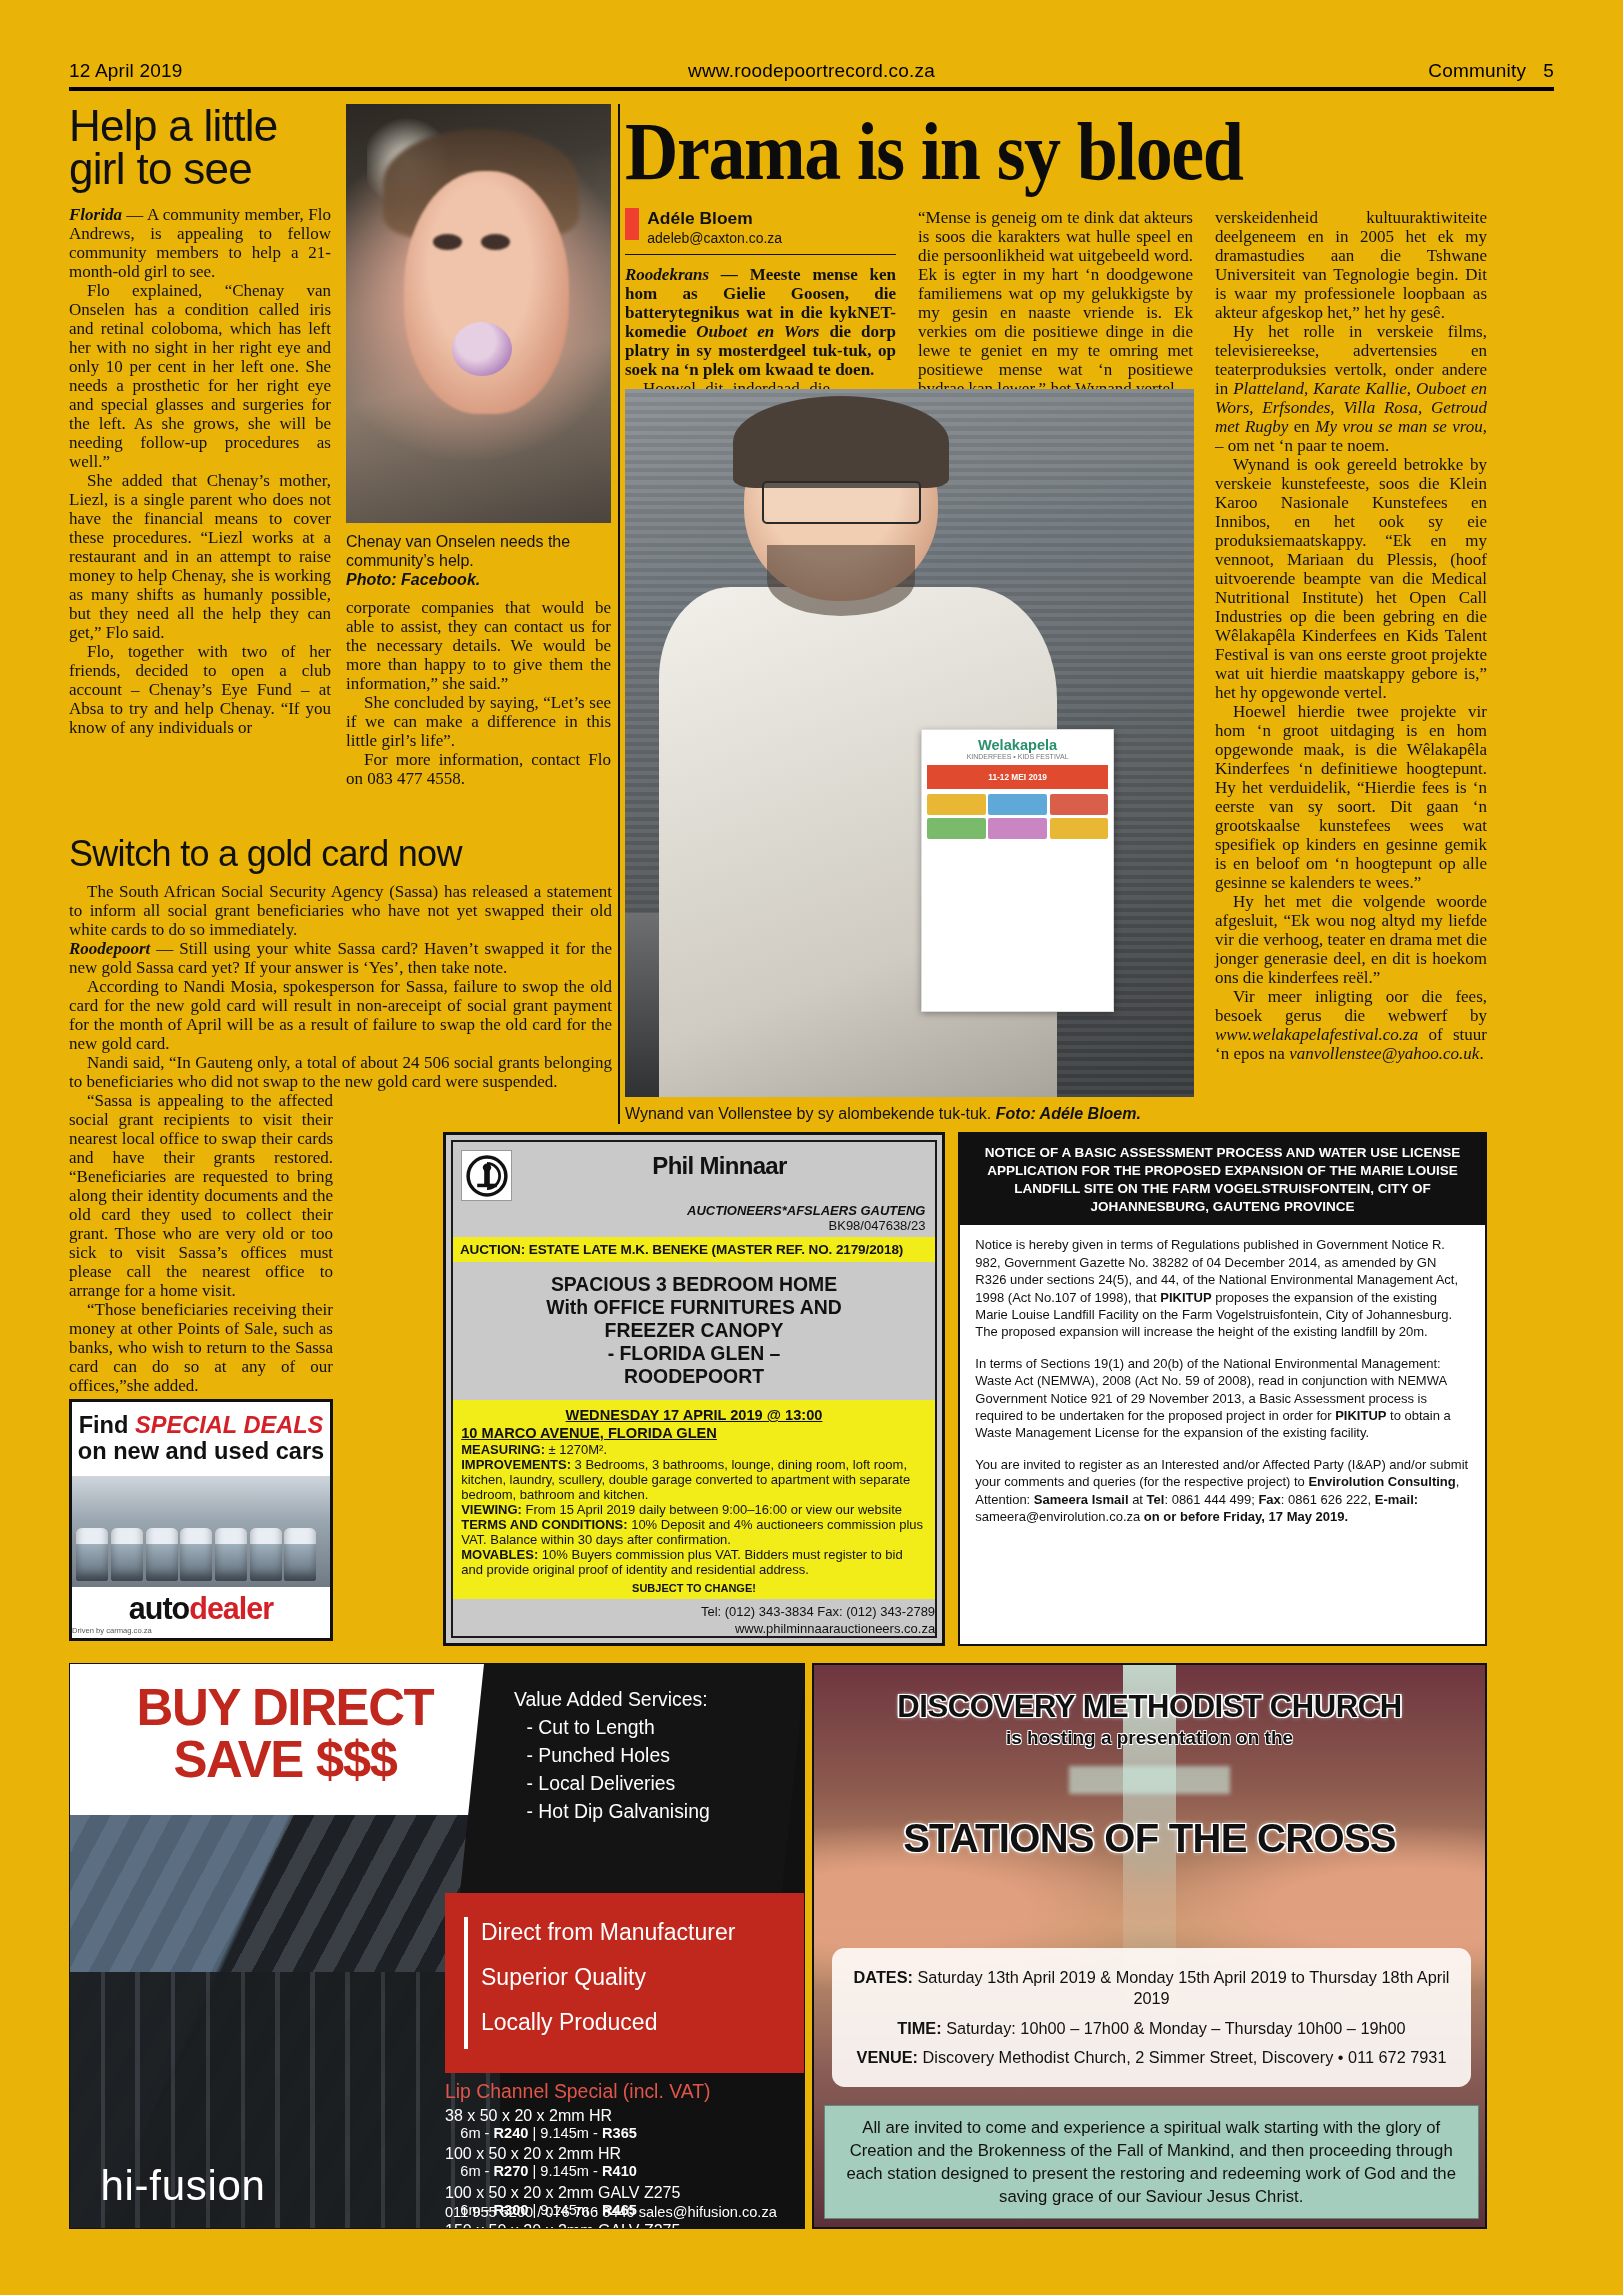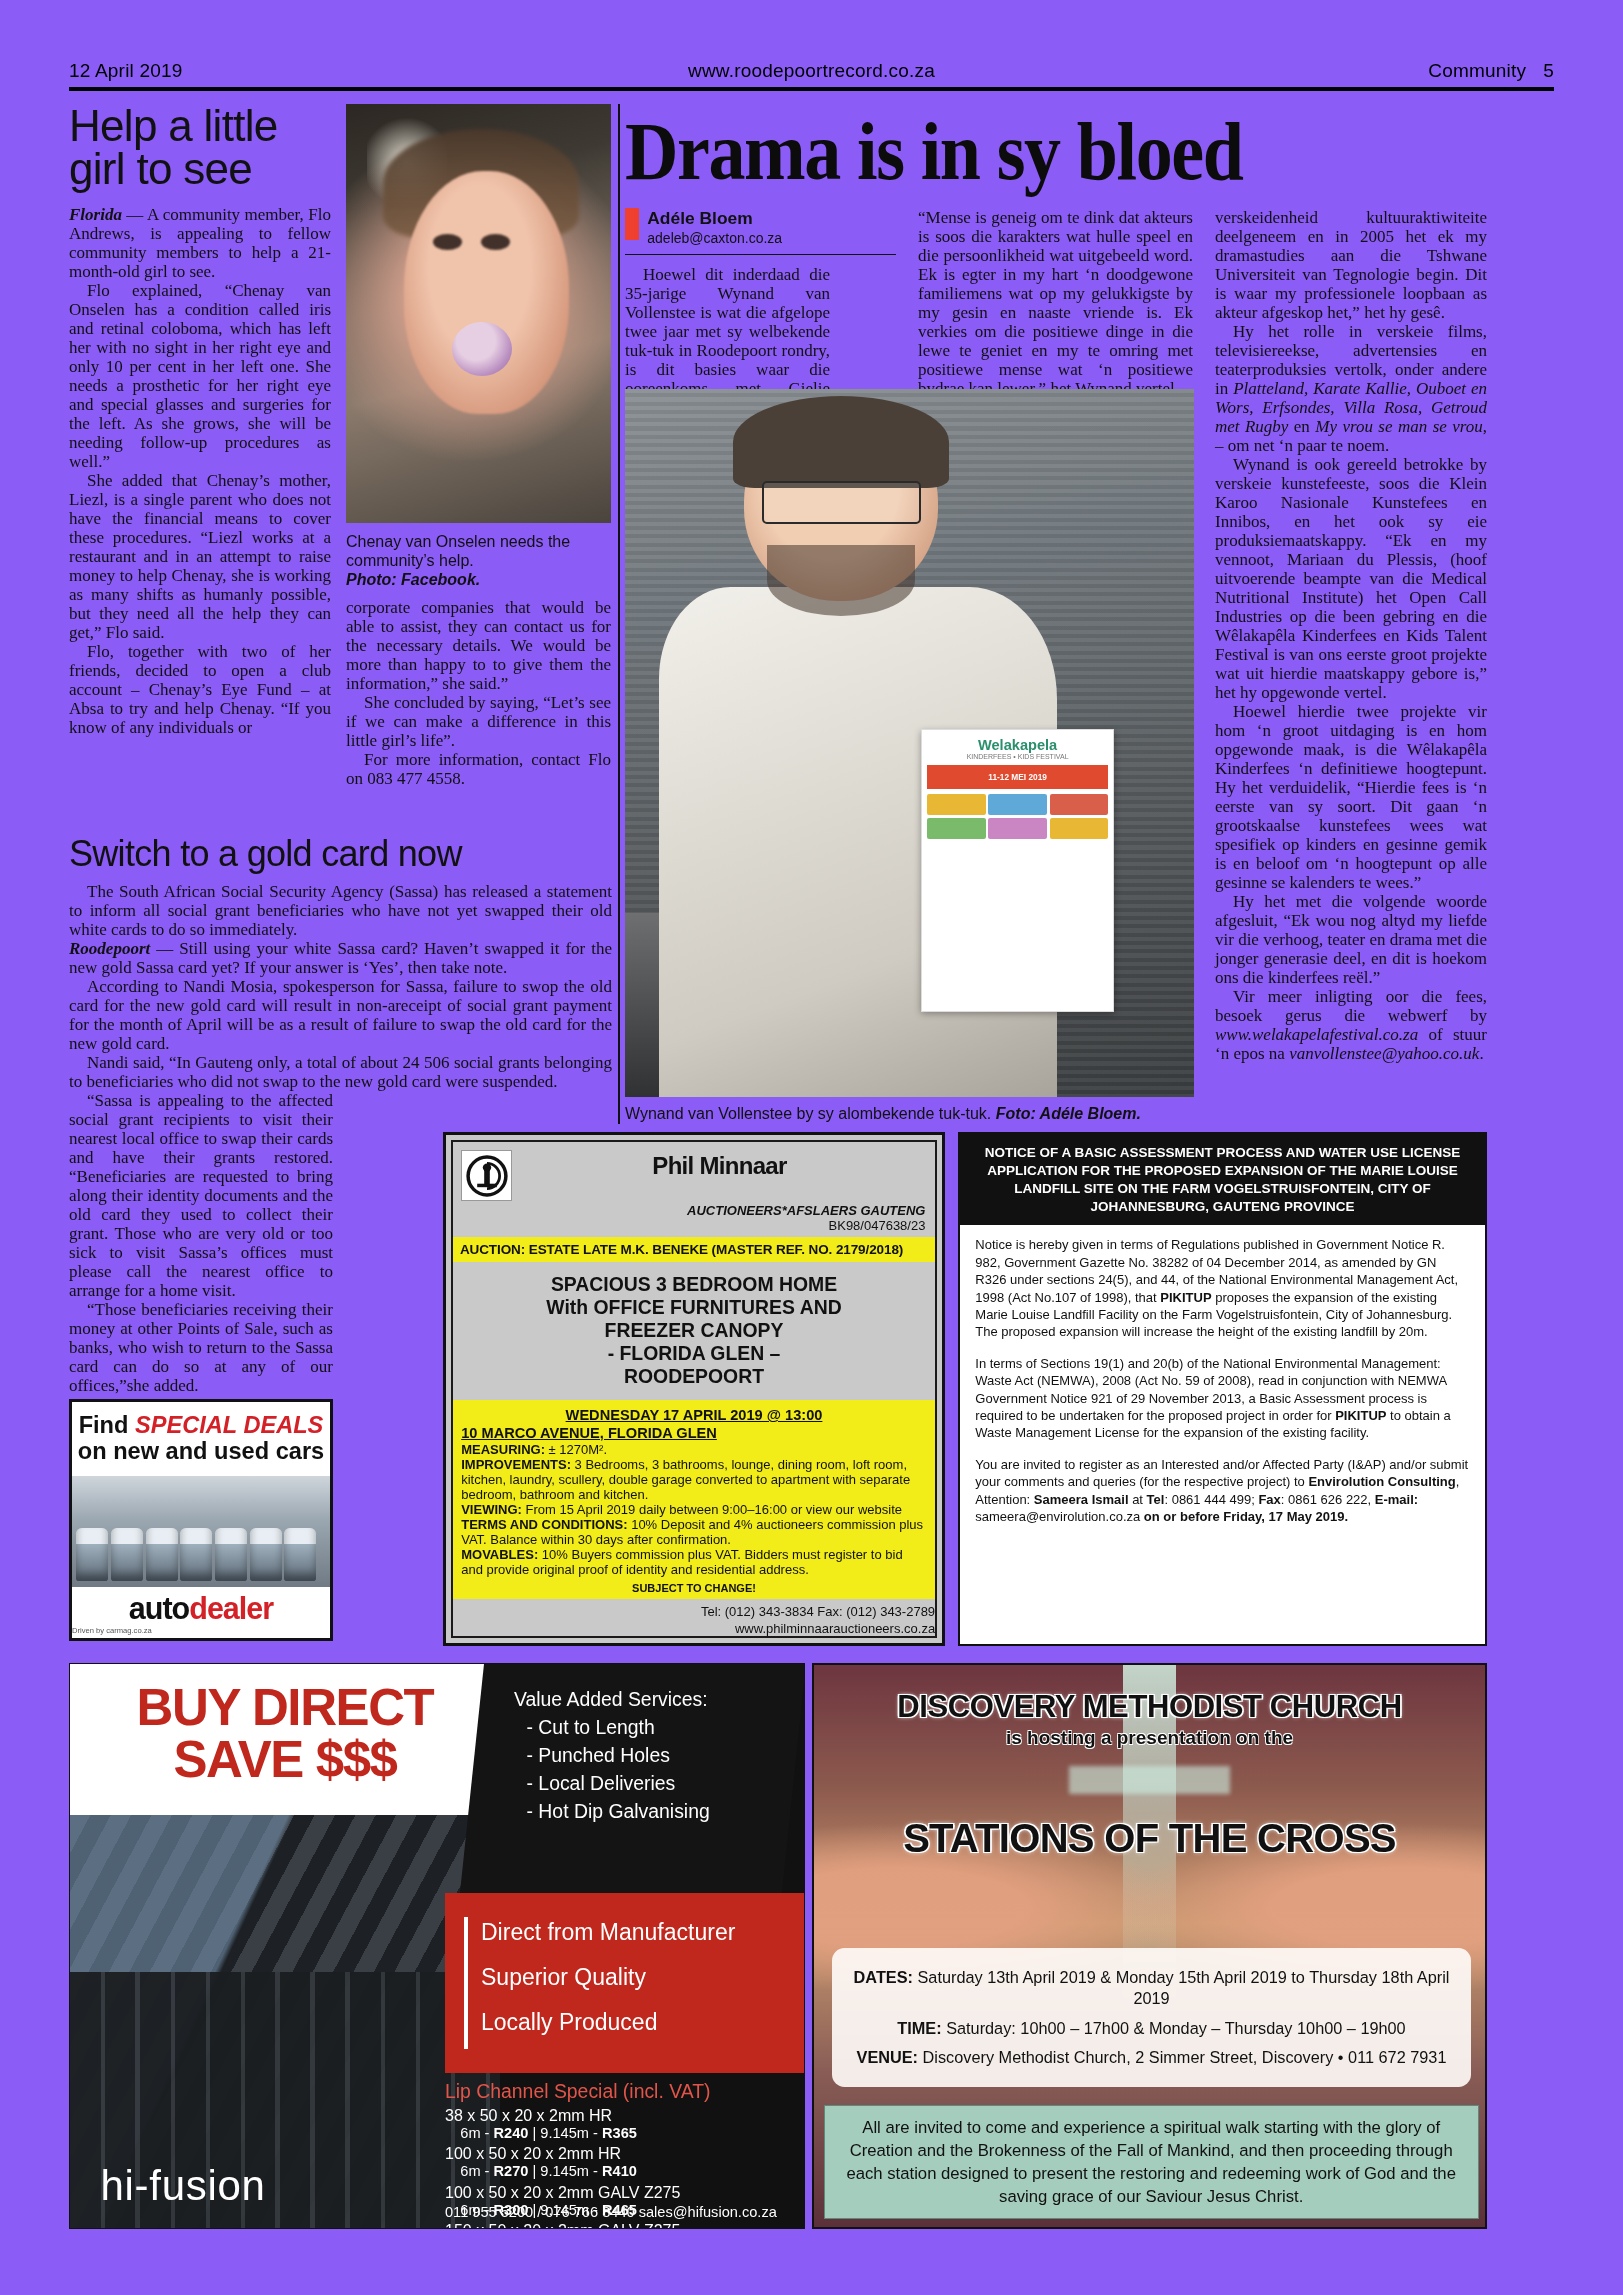--- a/index.html
+++ b/index.html
@@ -1,20 +1,20 @@
 <!DOCTYPE html>
 <html style="font-size:11px"><head>
 <meta charset="utf-8">
 <style>
   * { box-sizing: border-box; margin:0; padding:0; }
   html,body { background:#8d8d8d; }
   body { font-family:"Liberation Serif", serif; }
 
   .page {
-    width:1624px; height:2295px; background:#8b5cf6; position:relative;
+    width:1624px; height:2295px; background:#eab308; position:relative;
     padding:0; overflow:hidden;
   }
 
   
   .masthead {
     position:absolute; left:69px; top:60px; width:1485px;
     display:flex; align-items:baseline; justify-content:space-between;
     font-family:"Liberation Sans", sans-serif; font-size:19px; color:#000;
     letter-spacing:0.2px;
   }
@@ -472,20 +472,21 @@
   <div class="drama-head">Drama is in sy bloed</div>
 
   <div class="byline">
     <div class="bar"></div>
     <div class="nm">Adéle Bloem</div>
     <div class="em">adeleb@caxton.co.za</div>
     <div class="hr"></div>
   </div>
 
   <div class="drama-c1">
+    <p class="body first" style="font-weight:bold;"><span class="lede">Roodekrans</span> — Meeste mense ken hom as Gielie Goosen, die batterytegnikus wat in die kykNET-komedie <i>Ouboet en Wors</i> die dorp platry in sy mosterdgeel tuk-tuk, op soek na ‘n plek om kwaad te doen.</p>
     <p class="body" style="width:205px;">Hoewel dit inderdaad die 35-jarige Wynand van Vollenstee is wat die afgelope twee jaar met sy welbekende tuk-tuk in Roodepoort rondry, is dit basies waar die ooreenkoms met Gielie eindig.</p>
   </div>
 
   <div class="drama-c2">
     <p class="body first">“Mense is geneig om te dink dat akteurs is soos die karakters wat hulle speel en die persoonlikheid wat uitgebeeld word. Ek is egter in my hart ‘n doodgewone familiemens wat op my gelukkigste by my gesin en naaste vriende is. Ek verkies om die positiewe dinge in die lewe te geniet en my te omring met positiewe mense wat ‘n positiewe bydrae kan lewer,” het Wynand vertel.</p>
     <p class="body" style="width:174px; margin-left:101px;">Wynand is al van kindsbeen af betrokke by teater en alles wat daarmee saam gaan. “As kind het ek aan verskeie produksies by die Witbank Teater onder leiding van Dawid van der Merwe deelgeneem. Ek was ook in my jonger dae ‘n sanger. Op skool het ek aan ‘n</p>
   </div>
 
   <div class="drama-c3">
     <p class="body first">verskeidenheid kultuuraktiwiteite deelgeneem en in 2005 het ek my dramastudies aan die Tshwane Universiteit van Tegnologie begin. Dit is waar my professionele loopbaan as akteur afgeskop het,” het hy gesê.</p>

